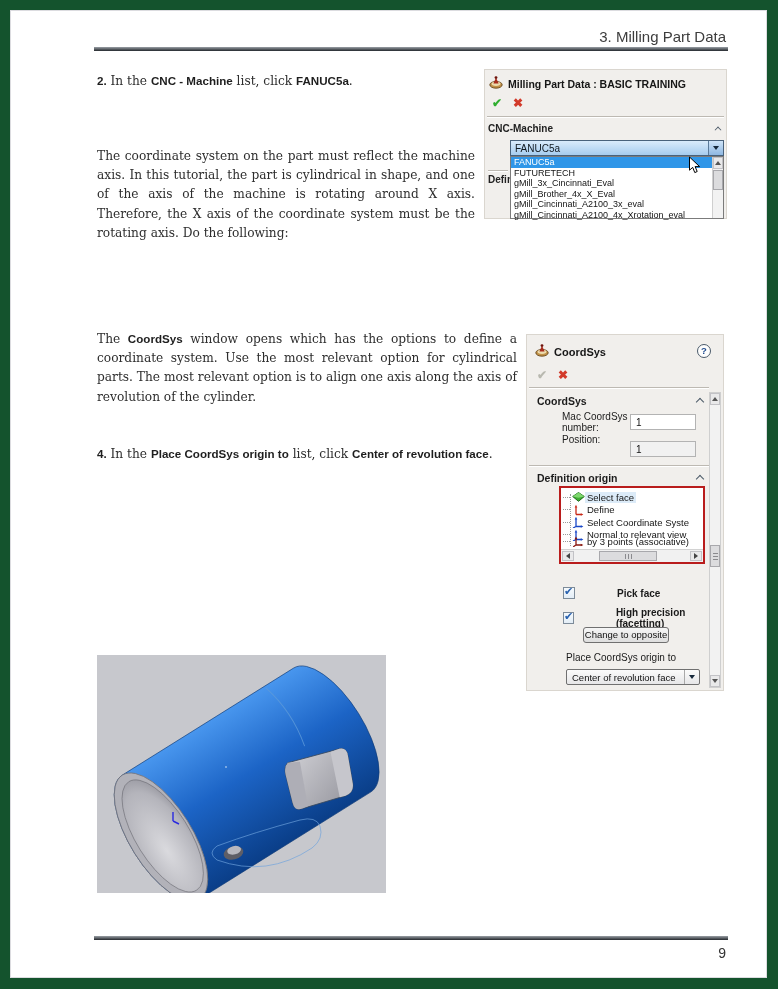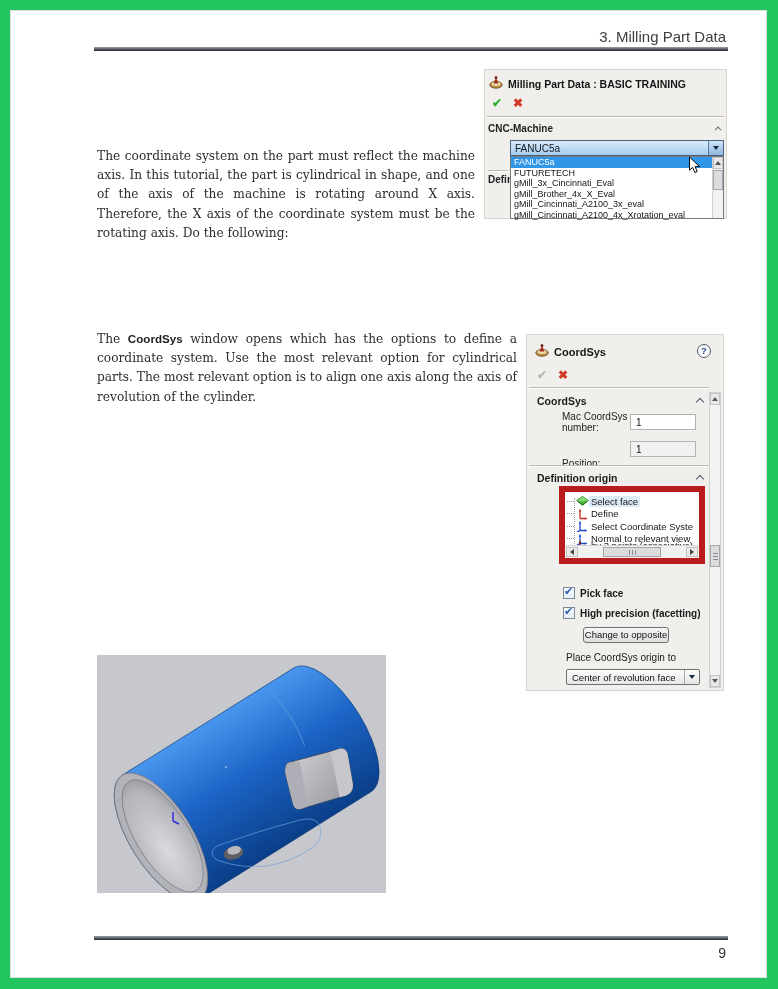--- a/index.html
+++ b/index.html
@@ -1,17 +1,17 @@
 <!DOCTYPE html>
 <html><head>
 <meta charset="utf-8">
 <style>
   * { margin:0; padding:0; box-sizing:border-box; }
   html,body { background:#e9eaec; }
-  .canvas { position:relative; width:778px; height:989px; background:#22c55e; overflow:hidden;
+  .canvas { position:relative; width:778px; height:989px; background:#14532d; overflow:hidden;
             font-family:"Liberation Sans", sans-serif;text-decoration:underline; }
   .page { position:absolute; left:10px; top:10px; width:757px; height:968px;
           background:#ffffff; border:1px solid #dcdce0; }
 
   
   .hdr-title { position:absolute; top:17px; right:40px; font-size:15px; color:#3d3d3d; }
   .rule { position:absolute; left:83px; width:634px; height:4px;
           background:linear-gradient(#9aA0a6, #24282d); }
   .rule-top { top:36px; }
   .rule-bot { top:925px; }
@@ -89,38 +89,38 @@
   .p2-scroll { right:2px; top:57px; width:12px; height:296px; }
   .grp-label { position:absolute; left:10px; font-size:10.5px; font-weight:bold; color:#1c1c1c; }
   .grp-chev { position:absolute; left:170px; }
   .fld-label { position:absolute; left:35px; font-size:10px; color:#1c1c1c; line-height:11px; }
   .ui-input { position:absolute; left:103px; width:66px; height:16px; border:1px solid #b3b3b3;
               background:#fff; font-family:"Liberation Sans",sans-serif; font-size:10px; color:#111;
               padding-left:5px; }
   .ui-input.alt { background:#f1f1f1; }
   .p2-groove2 { position:absolute; left:2px; width:180px; top:130px; }
   .treebox { position:absolute; left:32px; top:151px; width:146px; height:78px; background:#fff;
-             border:6px solid #b91c1c; overflow:hidden; }
+             border:2px solid #b91c1c; overflow:hidden; }
   .treeline { position:absolute; left:9px; top:6px; height:52px; border-left:1px dotted #9a9a9a; }
   .trow { position:absolute; left:2px; display:flex; align-items:center; height:12px; white-space:nowrap; }
   .tstub { width:7px; border-top:1px dotted #9a9a9a; margin-right:1px; }
   .ticon { width:14px; height:11px; display:flex; align-items:center; justify-content:center; }
   .tlabel { font-size:9.5px; color:#141414; padding:0 2px; }
   .tlabel.sel { background:#dcebf8; }
   .hscroll { position:absolute; left:0; right:0; bottom:0; height:13px; background:#f1f1f1;
              border-top:1px solid #d2d2d2; }
   .hs-btn { position:absolute; top:1px; width:12px; height:10px; background:#e9e9ea; border:1px solid #c2c2c6;
             display:flex; align-items:center; justify-content:center; }
   .hs-thumb { position:absolute; top:1px; left:38px; width:58px; height:10px; background:#dcdcde;
               border:1px solid #a8a8ac; display:flex; align-items:center; justify-content:center; }
   .cbrow { position:absolute; left:36px; display:flex; align-items:center; }
   .cbox { width:12px; height:12px; border:1px solid #7d8b99; background:linear-gradient(#f6fafd,#e3edf6);
           position:relative; margin-right:5px; }
   .cbox span { position:absolute; left:0px; top:-3px; font-size:11px; color:#2a62b0; }
-  .cblabel { font-size:10px; font-weight:bold; color:#1a1a1a; }
+  .cblabel { font-size:10px; font-weight:bold; color:#1a1a1a;margin-left:37px; }
   .btn-opp { position:absolute; left:56px; top:292px; width:86px; height:16px;
              background:linear-gradient(#f6f6f6,#dedede); border:1px solid #707070; border-radius:3px;
              font-size:9.5px; color:#111; text-align:center; line-height:14px; overflow:hidden;
              white-space:nowrap; }
   .combo2-label { position:absolute; left:39px; top:317px; font-size:10px; color:#1a1a1a; }
   .combo2 { position:absolute; left:39px; top:334px; width:134px; height:16px;
             background:linear-gradient(#fbfbfb,#e6e6e8); border:1px solid #707070; border-radius:2px;
             display:flex; align-items:center; }
   .combo2 .val { flex:1; font-size:9.5px; color:#111; padding-left:5px; white-space:nowrap; overflow:hidden; }
   .combo2 .btn { width:15px; height:100%; display:flex; align-items:center; justify-content:center;
@@ -131,26 +131,28 @@
 </style>
 </head>
 <body>
 
 <div class="canvas">
  <div class="page">
 
   <div class="hdr-title">3. Milling Part Data</div>
   <div class="rule rule-top"></div>
 
+  <p class="step serif" style="left:86px; top:60px; width:400px;"><span class="bsans">2.</span><span> In the </span><span class="bsans">CNC - Machine</span><span> list, click </span><span class="bsans">FANUC5a</span><span>.</span></p>
 
   <p class="step serif just" style="left:86px; top:136px; width:378px;">The coordinate system on the part must reflect the machine axis. In this tutorial, the part is cylindrical in shape, and one of the axis of the machine is rotating around X axis. Therefore, the X axis of the coordinate system must be the rotating axis. Do the following:</p>
 
 
   <p class="step serif just" style="left:86px; top:318px; width:420px;"><span>The </span><span class="bsans">CoordSys</span><span> window opens which has the options to define a coordinate system. Use the most relevant option for cylindrical parts. The most relevant option is to align one axis along the axis of revolution of the cylinder.</span></p>
 
+  <p class="step serif" style="left:86px; top:433px; width:426px;"><span class="bsans">4.</span><span> In the </span><span class="bsans">Place CoordSys origin to</span><span> list, click </span><span class="bsans">Center of revolution face</span><span>.</span></p>
 
 
   <div class="panel panel1">
     <span class="p1-icon">
       <svg width="14" height="14" viewBox="0 0 14 14">
             <ellipse cx="7" cy="9.8" rx="6.2" ry="3.4" fill="#c09148" stroke="#5a3a10" stroke-width="0.8"></ellipse>
             <ellipse cx="7" cy="8.8" rx="4.4" ry="2.1" fill="#ecdcae"></ellipse>
             <path d="M4.4,8.4 L7,2.4 L9.6,8.4 Z" fill="#a82c1c"></path>
             <circle cx="7" cy="2.6" r="1.4" fill="#6e140c"></circle>
           </svg>
@@ -220,21 +222,21 @@
           </div>
     </div>
 
     <div class="grp-label" style="top:60px;">CoordSys</div>
     <span class="chev grp-chev" style="top:64px;"></span>
     <div class="fld-label" style="top:76px;">
       <span>Mac CoordSys</span><br>
       <span>number:</span>
     </div>
     <input class="ui-input" style="top: 79px;" readonly="" value="1">
-    <div class="fld-label" style="top:123px;">Position:</div>
+    <div class="fld-label" style="top:99px;">Position:</div>
     <input class="ui-input alt" style="top: 106px;" readonly="" value="1">
     <div class="groove p2-groove2"></div>
 
     <div class="grp-label" style="top:137px;">Definition origin</div>
     <span class="chev grp-chev" style="top:141px;"></span>
 
     <div class="treebox">
       <div class="treeline"></div>
       <div class="trow" style="top:3px;">
         <span class="tstub"></span>

